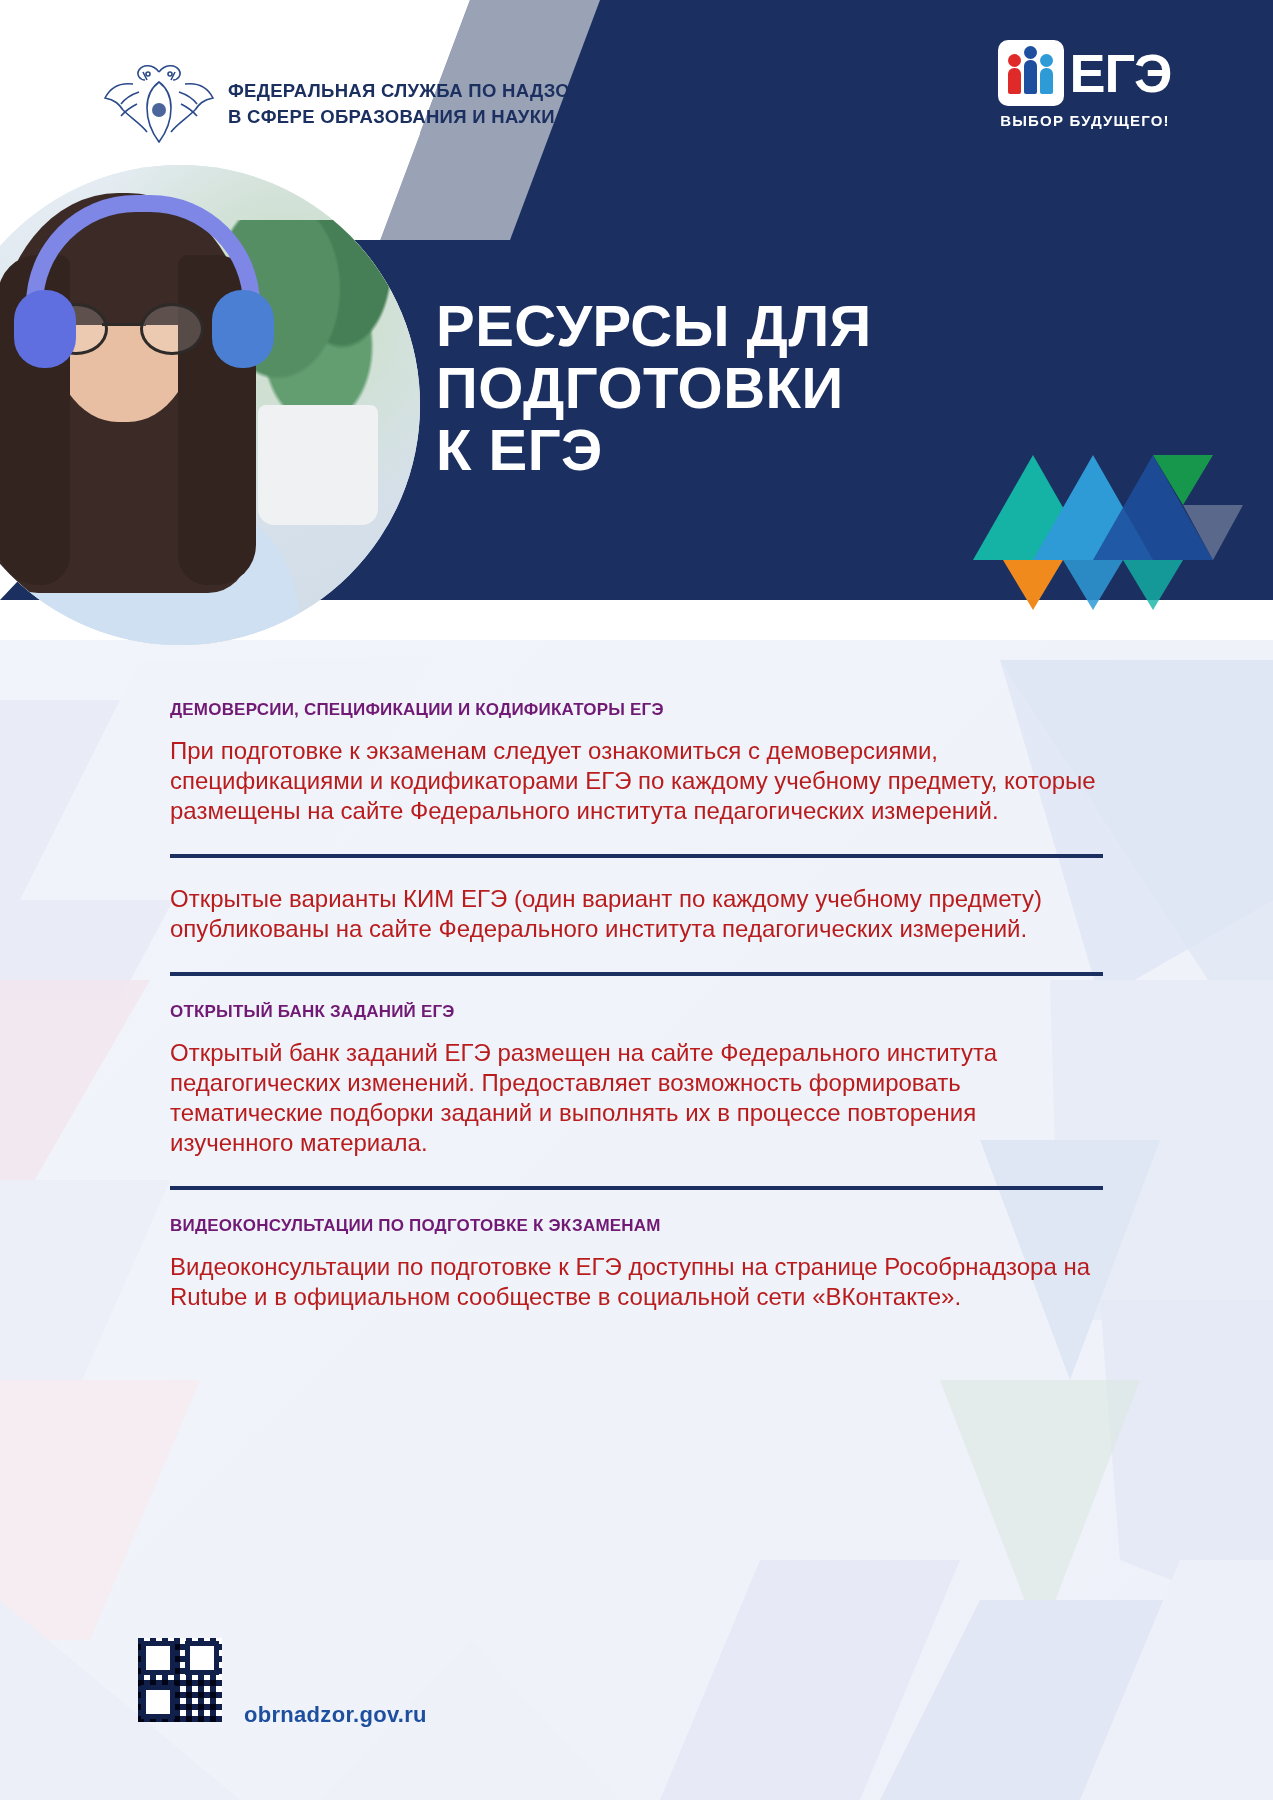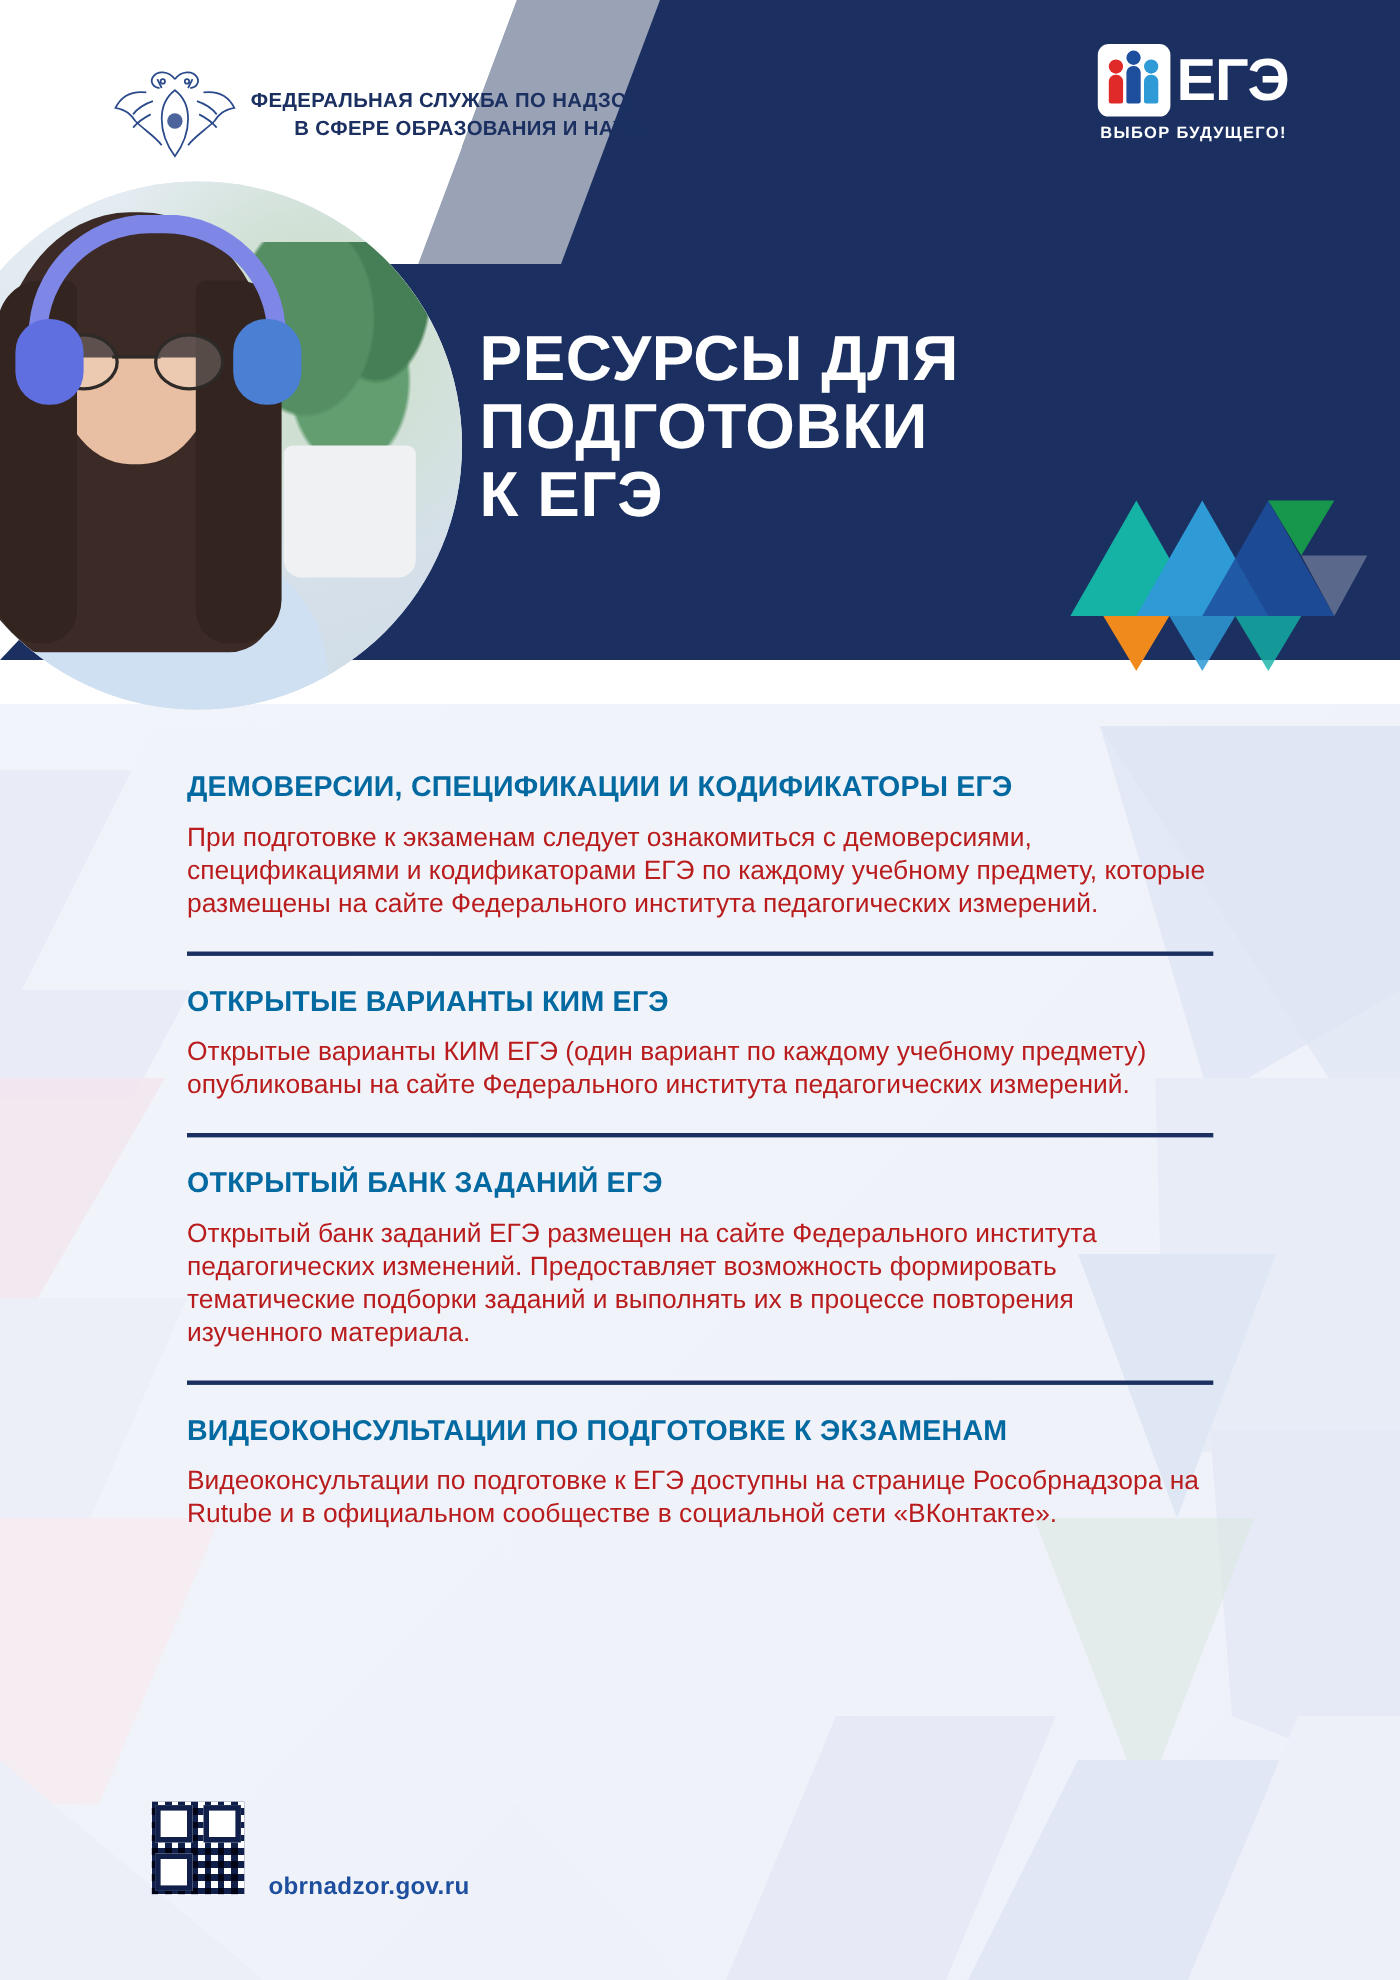--- a/index.html
+++ b/index.html
@@ -239,21 +239,20 @@
     position: absolute;
     left: 228px;
     top: 78px;
     z-index: 6;
     font-size: 18.5px;
     font-weight: 700;
     letter-spacing: .3px;
     line-height: 26px;
     color: #1b3060;
     white-space: pre-line;
-    text-align: right;
   }
 
   
   .ege-logo {
     position: absolute;
     right: 58px;
     top: 40px;
     z-index: 6;
     text-align: center;
     width: 260px;
@@ -331,23 +330,23 @@
     position: relative;
     padding: 0 170px 0 170px;
     margin-bottom: 28px;
   }
   .divider {
     height: 4px;
     background: #1b3060;
     margin: 0 170px 26px 170px;
   }
   .sec-title {
-    font-size: 26px;
+    font-size: 17px;
     font-weight: 800;
-    color: #0369a1;
+    color: #701a75;
     letter-spacing: .2px;
     margin-bottom: 16px;
   }
   .sec-body {
     font-size: 24px;
     line-height: 30px;
     color: #b91c1c;
     font-weight: 500;
     max-width: 945px;
   }
@@ -516,21 +515,20 @@
 
 <div class="content">
 
   <div class="section">
     <div class="sec-title">ДЕМОВЕРСИИ, СПЕЦИФИКАЦИИ И КОДИФИКАТОРЫ ЕГЭ</div>
     <div class="sec-body">При подготовке к экзаменам следует ознакомиться с демоверсиями, спецификациями и кодификаторами ЕГЭ по каждому учебному предмету, которые размещены на сайте Федерального института педагогических измерений.</div>
   </div>
   <div class="divider"></div>
 
   <div class="section">
-    <div class="sec-title">ОТКРЫТЫЕ ВАРИАНТЫ КИМ ЕГЭ</div>
     <div class="sec-body">Открытые варианты КИМ ЕГЭ  (один вариант по каждому учебному предмету) опубликованы на сайте Федерального института педагогических измерений.</div>
   </div>
   <div class="divider"></div>
 
   <div class="section">
     <div class="sec-title">ОТКРЫТЫЙ БАНК ЗАДАНИЙ ЕГЭ</div>
     <div class="sec-body">Открытый банк заданий ЕГЭ размещен на сайте Федерального института педагогических изменений. Предоставляет возможность формировать тематические подборки заданий и выполнять их в процессе повторения изученного материала.</div>
   </div>
   <div class="divider"></div>
 

